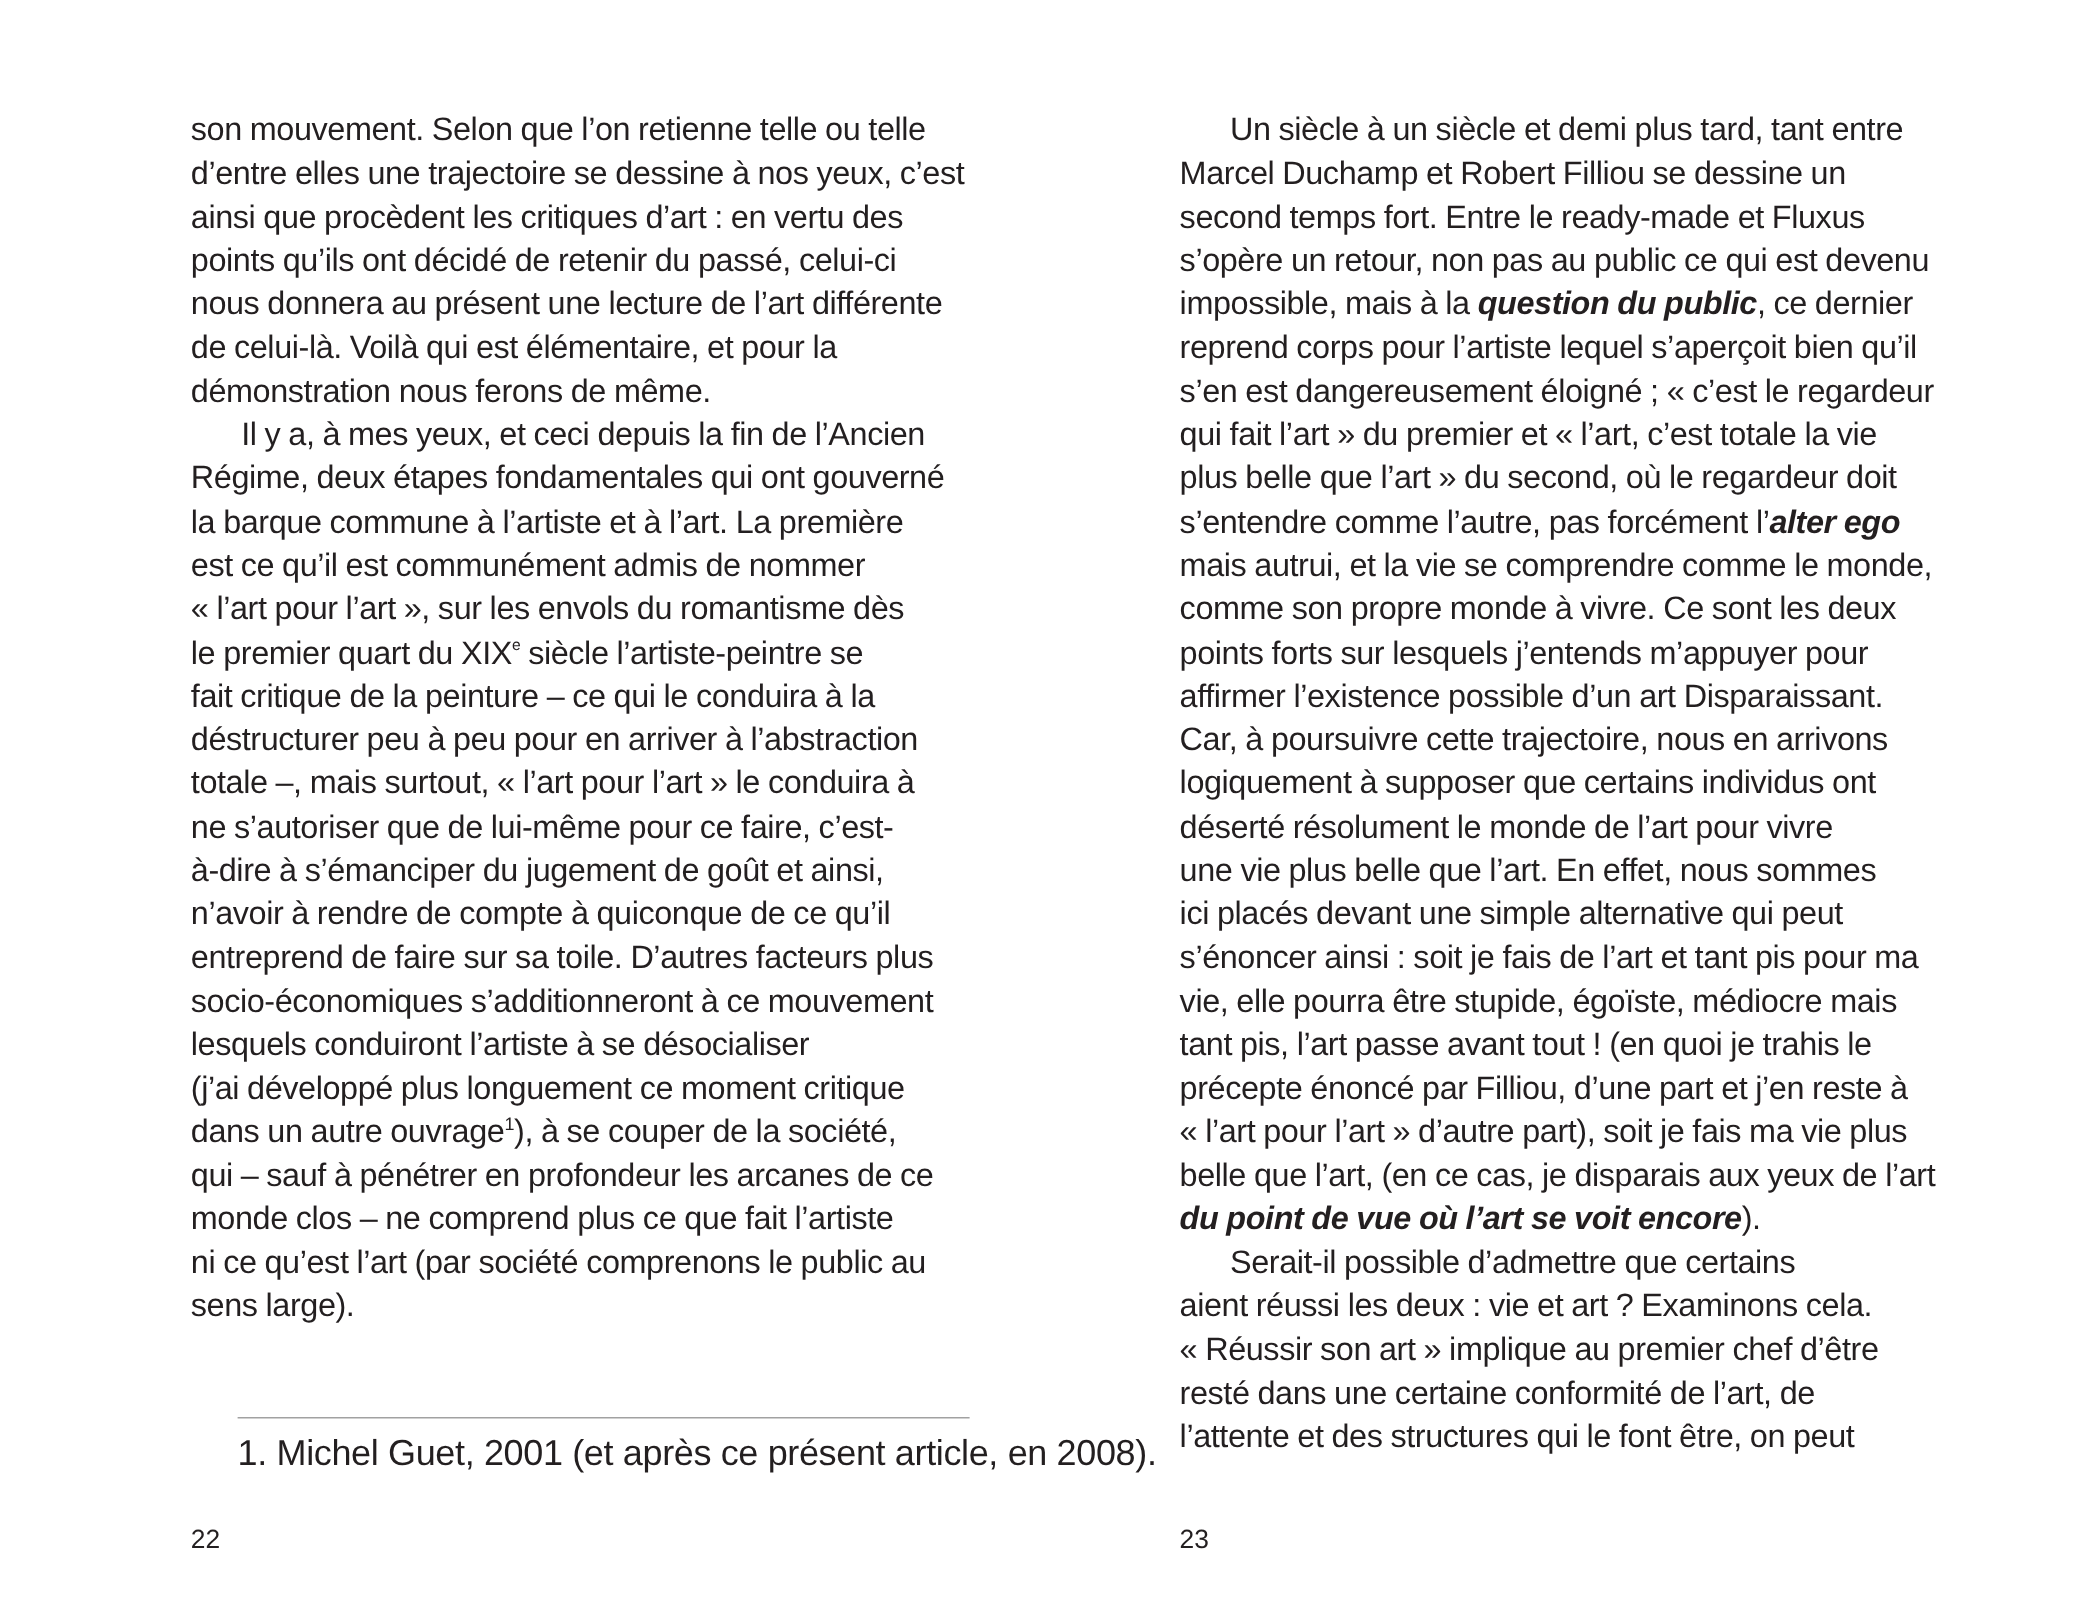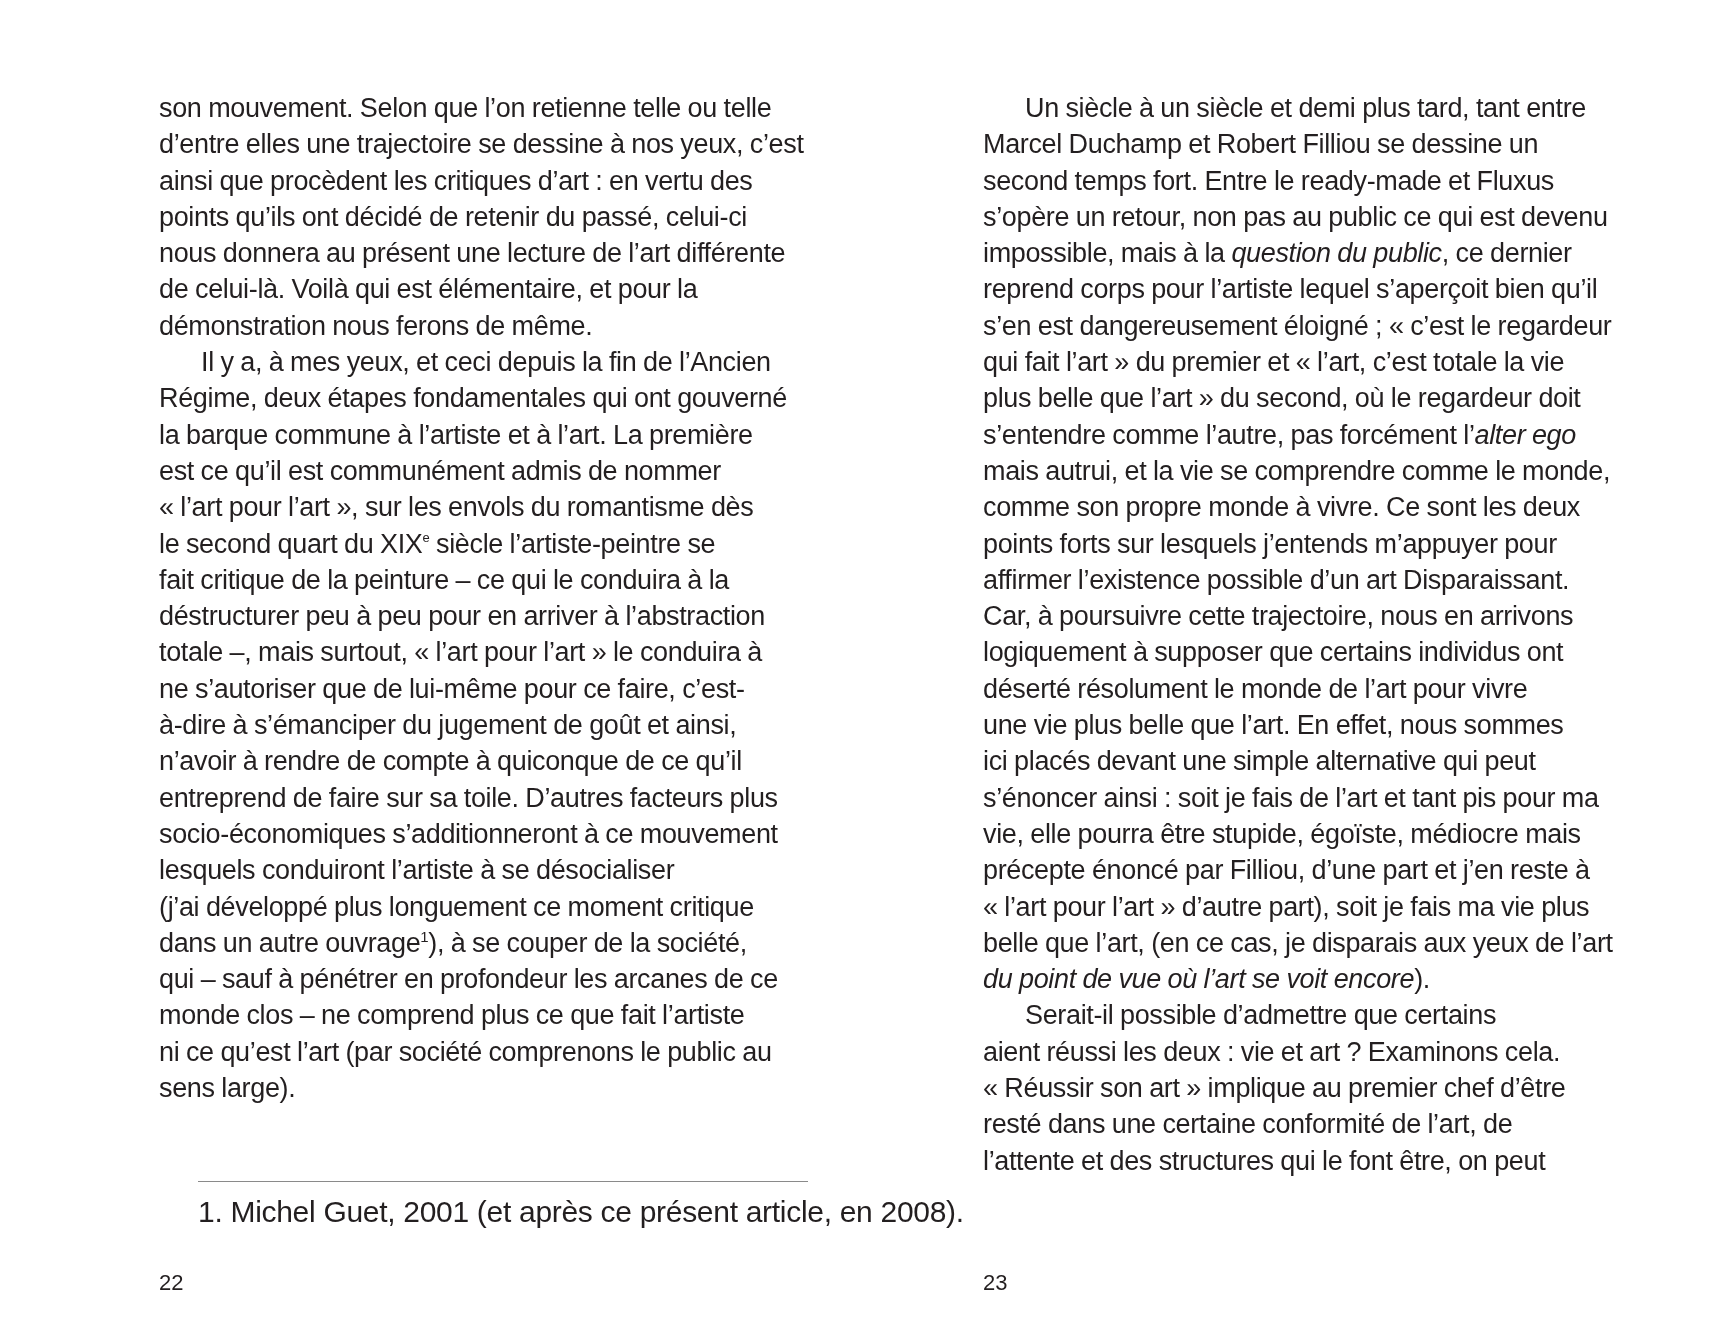--- a/index.html
+++ b/index.html
@@ -7,21 +7,21 @@
          font-family: "Liberation Sans", "DejaVu Sans", sans-serif; color: #231f20; }
   .page { position: absolute; top: 0; height: 1338px; }
   .page-left { left: 0; width: 866px; margin-left: 48px; }
   .page-right { left: 866px; width: 866px; }
   .text-block { position: absolute; top: 90px; font-size: 27px; line-height: 36.3px;
                 letter-spacing: -0.35px; word-spacing: -0.5px; }
   .page-left .text-block { left: 111px; width: 680px; }
   .page-right .text-block { left: 117px; width: 690px; }
   .line { display: block; white-space: nowrap; height: 36.3px; }
   .line.indent { padding-left: 42px; }
-  .it { font-style: italic; }
+  .it { font-style: italic; font-weight: bold; }
   sup.fn { font-size: 15px; vertical-align: 10px; line-height: 0; }
   sup.ord { font-size: 13px; vertical-align: 11px; line-height: 0; }
   .footnote-rule { position: absolute; left: 150px; top: 1181px; width: 610px; height: 0;
                    border-top: 1.5px solid #8a8a8a; }
   .footnote { position: absolute; left: 150px; top: 1195px; font-size: 30px; letter-spacing: -0.3px;
               white-space: nowrap; }
   .folio { position: absolute; top: 1270px; font-size: 22px; }
   .page-left .folio { left: 111px; }
   .page-right .folio { left: 117px; }
 </style>
@@ -35,21 +35,21 @@
       <span class="line"><span>ainsi que procèdent les critiques d’art : en vertu des</span></span>
       <span class="line"><span>points qu’ils ont décidé de retenir du passé, celui-ci</span></span>
       <span class="line"><span>nous donnera au présent une lecture de l’art différente</span></span>
       <span class="line"><span>de celui-là. Voilà qui est élémentaire, et pour la</span></span>
       <span class="line"><span>démonstration nous ferons de même.</span></span>
       <span class="line indent"><span>Il y a, à mes yeux, et ceci depuis la fin de l’Ancien</span></span>
       <span class="line"><span>Régime, deux étapes fondamentales qui ont gouverné</span></span>
       <span class="line"><span>la barque commune à l’artiste et à l’art. La première</span></span>
       <span class="line"><span>est ce qu’il est communément admis de nommer</span></span>
       <span class="line"><span>« l’art pour l’art », sur les envols du romantisme dès</span></span>
-      <span class="line"><span>le second quart du XIX</span><sup class="ord">e</sup><span> siècle l’artiste-peintre se</span></span>
+      <span class="line"><span>le premier quart du XIX</span><sup class="ord">e</sup><span> siècle l’artiste-peintre se</span></span>
       <span class="line"><span>fait critique de la peinture – ce qui le conduira à la</span></span>
       <span class="line"><span>déstructurer peu à peu pour en arriver à l’abstraction</span></span>
       <span class="line"><span>totale –, mais surtout, « l’art pour l’art » le conduira à</span></span>
       <span class="line"><span>ne s’autoriser que de lui-même pour ce faire, c’est-</span></span>
       <span class="line"><span>à-dire à s’émanciper du jugement de goût et ainsi,</span></span>
       <span class="line"><span>n’avoir à rendre de compte à quiconque de ce qu’il</span></span>
       <span class="line"><span>entreprend de faire sur sa toile. D’autres facteurs plus</span></span>
       <span class="line"><span>socio-économiques s’additionneront à ce mouvement</span></span>
       <span class="line"><span>lesquels conduiront l’artiste à se désocialiser</span></span>
       <span class="line"><span>(j’ai développé plus longuement ce moment critique</span></span>
@@ -80,20 +80,21 @@
       <span class="line"><span>comme son propre monde à vivre. Ce sont les deux</span></span>
       <span class="line"><span>points forts sur lesquels j’entends m’appuyer pour</span></span>
       <span class="line"><span>affirmer l’existence possible d’un art Disparaissant.</span></span>
       <span class="line"><span>Car, à poursuivre cette trajectoire, nous en arrivons</span></span>
       <span class="line"><span>logiquement à supposer que certains individus ont</span></span>
       <span class="line"><span>déserté résolument le monde de l’art pour vivre</span></span>
       <span class="line"><span>une vie plus belle que l’art. En effet, nous sommes</span></span>
       <span class="line"><span>ici placés devant une simple alternative qui peut</span></span>
       <span class="line"><span>s’énoncer ainsi : soit je fais de l’art et tant pis pour ma</span></span>
       <span class="line"><span>vie, elle pourra être stupide, égoïste, médiocre mais</span></span>
+      <span class="line"><span>tant pis, l’art passe avant tout ! (en quoi je trahis le</span></span>
       <span class="line"><span>précepte énoncé par Filliou, d’une part et j’en reste à</span></span>
       <span class="line"><span>« l’art pour l’art » d’autre part), soit je fais ma vie plus</span></span>
       <span class="line"><span>belle que l’art, (en ce cas, je disparais aux yeux de l’art</span></span>
       <span class="line"><em class="it">du point de vue où l’art se voit encore</em><span>).</span></span>
       <span class="line indent"><span>Serait-il possible d’admettre que certains</span></span>
       <span class="line"><span>aient réussi les deux : vie et art ? Examinons cela.</span></span>
       <span class="line"><span>« Réussir son art » implique au premier chef d’être</span></span>
       <span class="line"><span>resté dans une certaine conformité de l’art, de</span></span>
       <span class="line"><span>l’attente et des structures qui le font être, on peut</span></span>
     </div>

